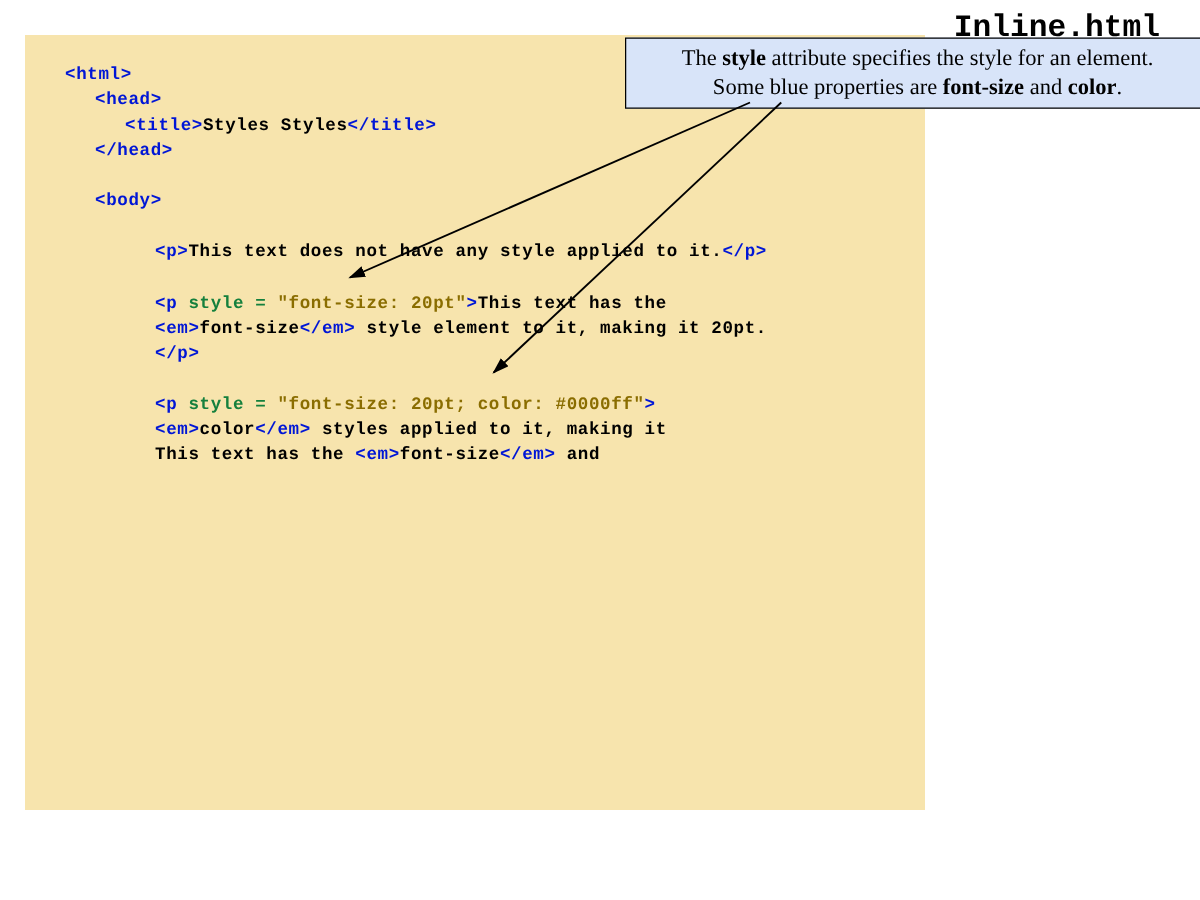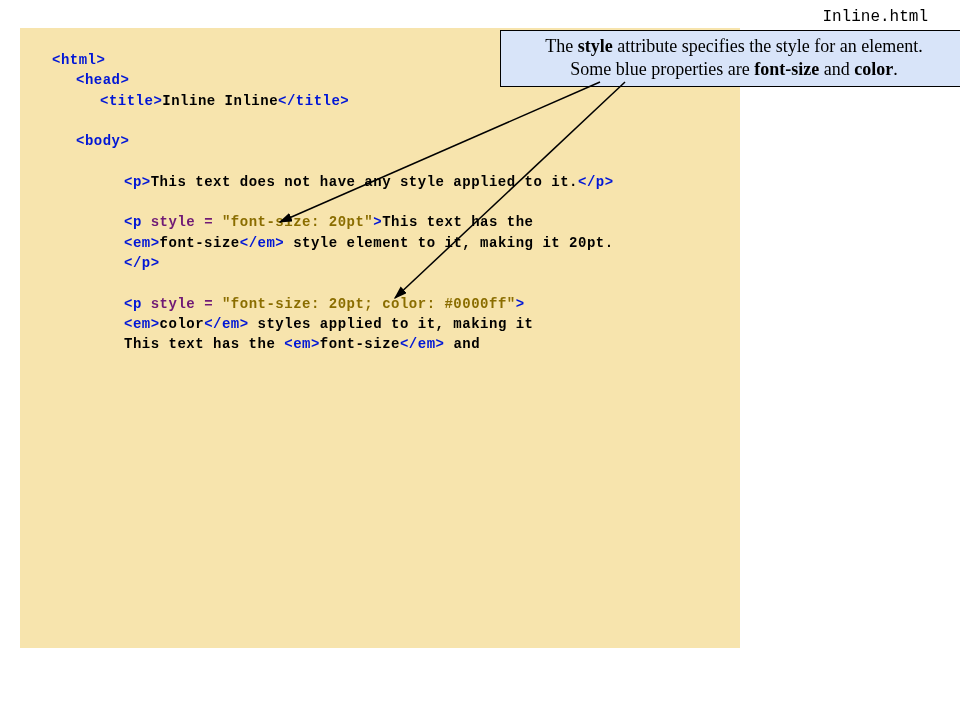--- a/index.html
+++ b/index.html
@@ -14,43 +14,43 @@
   .container {
     position: relative;
     width: 960px;
     height: 720px;
   }
   .filename {
     position: absolute;
     top: 8px;
     right: 32px;
     font-family: "Courier New", monospace;
-    font-size: 16px;
-    font-weight: normal;
+    font-size: 25px;
+    font-weight: bold;
     color: #000;
   }
   .code-panel {
     position: absolute;
     left: 20px;
     top: 28px;
     width: 720px;
     height: 620px;
     background: #f7e4ad;
     padding: 22px 18px 18px 32px;
     box-sizing: border-box;
     font-size: 14px;
     line-height: 1.45;
     letter-spacing: 0.5px;
   }
   .code-panel .l { white-space: pre; }
   .i1 { padding-left: 24px; }
   .i2 { padding-left: 48px; }
   .i3 { padding-left: 72px; }
   .tag { color: #0016d6; font-weight: bold; }
-  .attr { color: #701a75; font-weight: bold; }
+  .attr { color: #15803d; font-weight: bold; }
   .val { color: #8a6d00; font-weight: bold; }
   .txt { color: #000; font-weight: bold; }
   .callout {
     position: absolute;
     left: 500px;
     top: 30px;
     width: 468px;
     background: #d8e4f9;
     border: 1px solid #000;
     padding: 4px 8px;
@@ -72,21 +72,22 @@
 </style>
 </head>
 <body>
 <div class="container">
 
 <div class="filename">Inline.html</div>
 
 <div class="code-panel">
   <div class="l"><span class="tag">&lt;html&gt;</span></div>
   <div class="l i1"><span class="tag">&lt;head&gt;</span></div>
-  <div class="l i2"><span class="tag">&lt;title&gt;</span><span class="txt">Inline Inline</span><span class="tag">&lt;/title&gt;</span></div>
+  <div class="l i2"><span class="tag">&lt;title&gt;</span><span class="txt">Styles Styles</span><span class="tag">&lt;/title&gt;</span></div>
+  <div class="l i1"><span class="tag">&lt;/head&gt;</span></div>
   <div class="l">&nbsp;</div>
   <div class="l i1"><span class="tag">&lt;body&gt;</span></div>
   <div class="l">&nbsp;</div>
   <div class="l i3"><span class="tag">&lt;p&gt;</span><span class="txt">This text does not have any style applied to it.</span><span class="tag">&lt;/p&gt;</span></div>
   <div class="l">&nbsp;</div>
   <div class="l i3"><span class="tag">&lt;p </span><span class="attr">style = </span><span class="val">"font-size: 20pt"</span><span class="tag">&gt;</span><span class="txt">This text has the </span></div>
   <div class="l i3"><span class="tag">&lt;em&gt;</span><span class="txt">font-size</span><span class="tag">&lt;/em&gt;</span><span class="txt"> style element to it, making it 20pt.</span></div>
   <div class="l i3"><span class="tag">&lt;/p&gt;</span></div>
   <div class="l">&nbsp;</div>
   <div class="l i3"><span class="tag">&lt;p </span><span class="attr">style = </span><span class="val">"font-size: 20pt; color: #0000ff"</span><span class="tag">&gt;</span></div>

